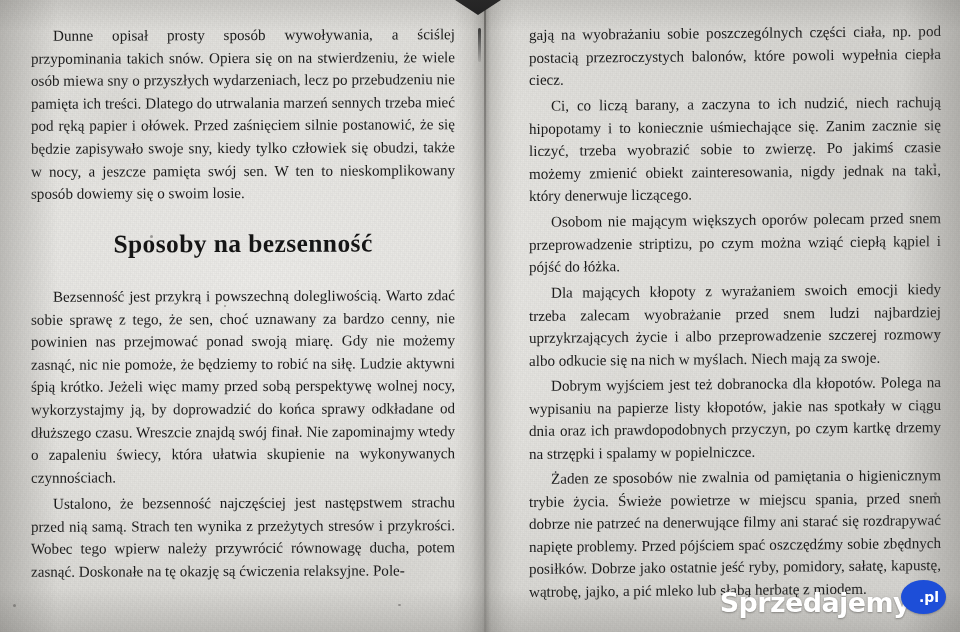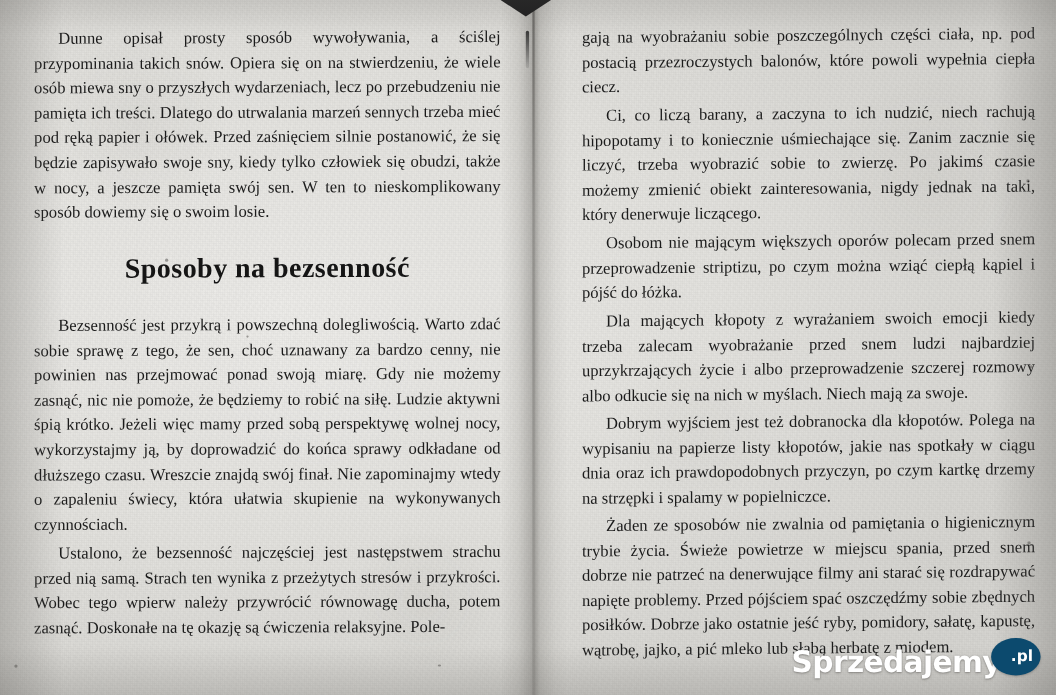--- a/index.html
+++ b/index.html
@@ -175,21 +175,21 @@
     letter-spacing: -0.6px;
     color: #ffffff;
     text-shadow: 0 1px 2px rgba(90,88,84,.55), 0 0 1px rgba(120,118,114,.5);
   }
   .watermark-badge {
     margin-left: -9px;
     margin-top: -7px;
     width: 34px;
     height: 34px;
     border-radius: 50%;
-    background: #0c4a6e;
+    background: #1d4ed8;
     color: #ffffff;
     font-family: "DejaVu Sans", sans-serif;
     font-weight: bold;
     font-size: 14px;
     display: flex;
     align-items: center;
     justify-content: center;
     box-shadow: 0 1px 2px rgba(0,0,0,.22);
     padding-left: 11px;
   }

